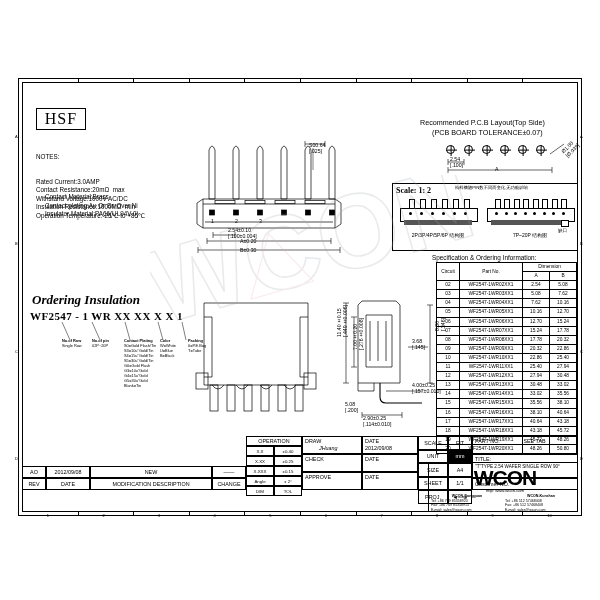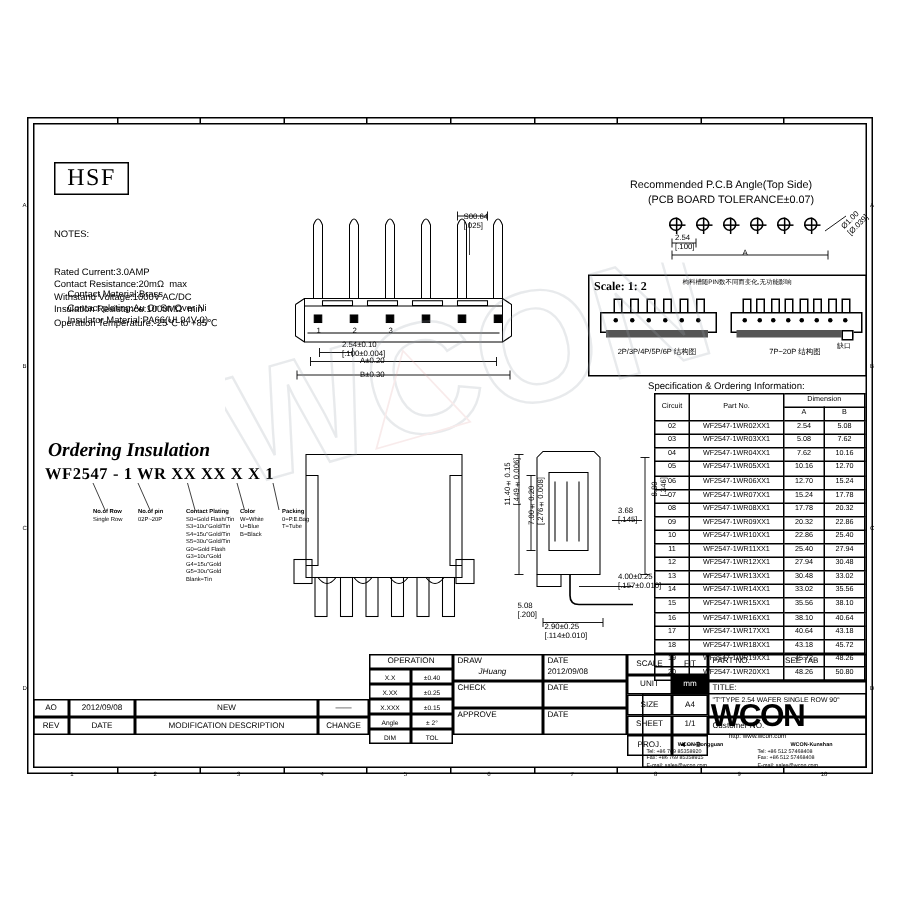--- a/index.html
+++ b/index.html
@@ -157,21 +157,21 @@
   <div class="ord-code">WF2547 - 1 WR  XX    XX X    X 1</div>
   <div id="ord-legend"></div>
   <svg class="dwg" style="left:30px;top:318px;width:180px;height:30px">
     <path d="M32,4 L40,22" stroke="#000" stroke-width="0.5"></path>
     <path d="M62,4 L70,22" stroke="#000" stroke-width="0.5"></path>
     <path d="M95,4 L100,22" stroke="#000" stroke-width="0.5"></path>
     <path d="M128,4 L133,22" stroke="#000" stroke-width="0.5"></path>
     <path d="M152,4 L156,22" stroke="#000" stroke-width="0.5"></path>
   </svg>
 
-  <div class="pcb-t1">Recommended P.C.B Angle(Top Side)</div>
+  <div class="pcb-t1">Recommended P.C.B Layout(Top Side)</div>
   <div class="pcb-t2">(PCB BOARD TOLERANCE±0.07)</div>
   <div class="pcb-pads" id="pcb-pads">
       <div class="pad" style="left: 0px; top: 2px;"></div>
       <div class="pad" style="left: 18px; top: 2px;"></div>
       <div class="pad" style="left: 36px; top: 2px;"></div>
       <div class="pad" style="left: 54px; top: 2px;"></div>
       <div class="pad" style="left: 72px; top: 2px;"></div>
       <div class="pad" style="left: 90px; top: 2px;"></div>
     </div>
   <svg class="dwg" style="left:440px;top:140px;width:140px;height:36px">

